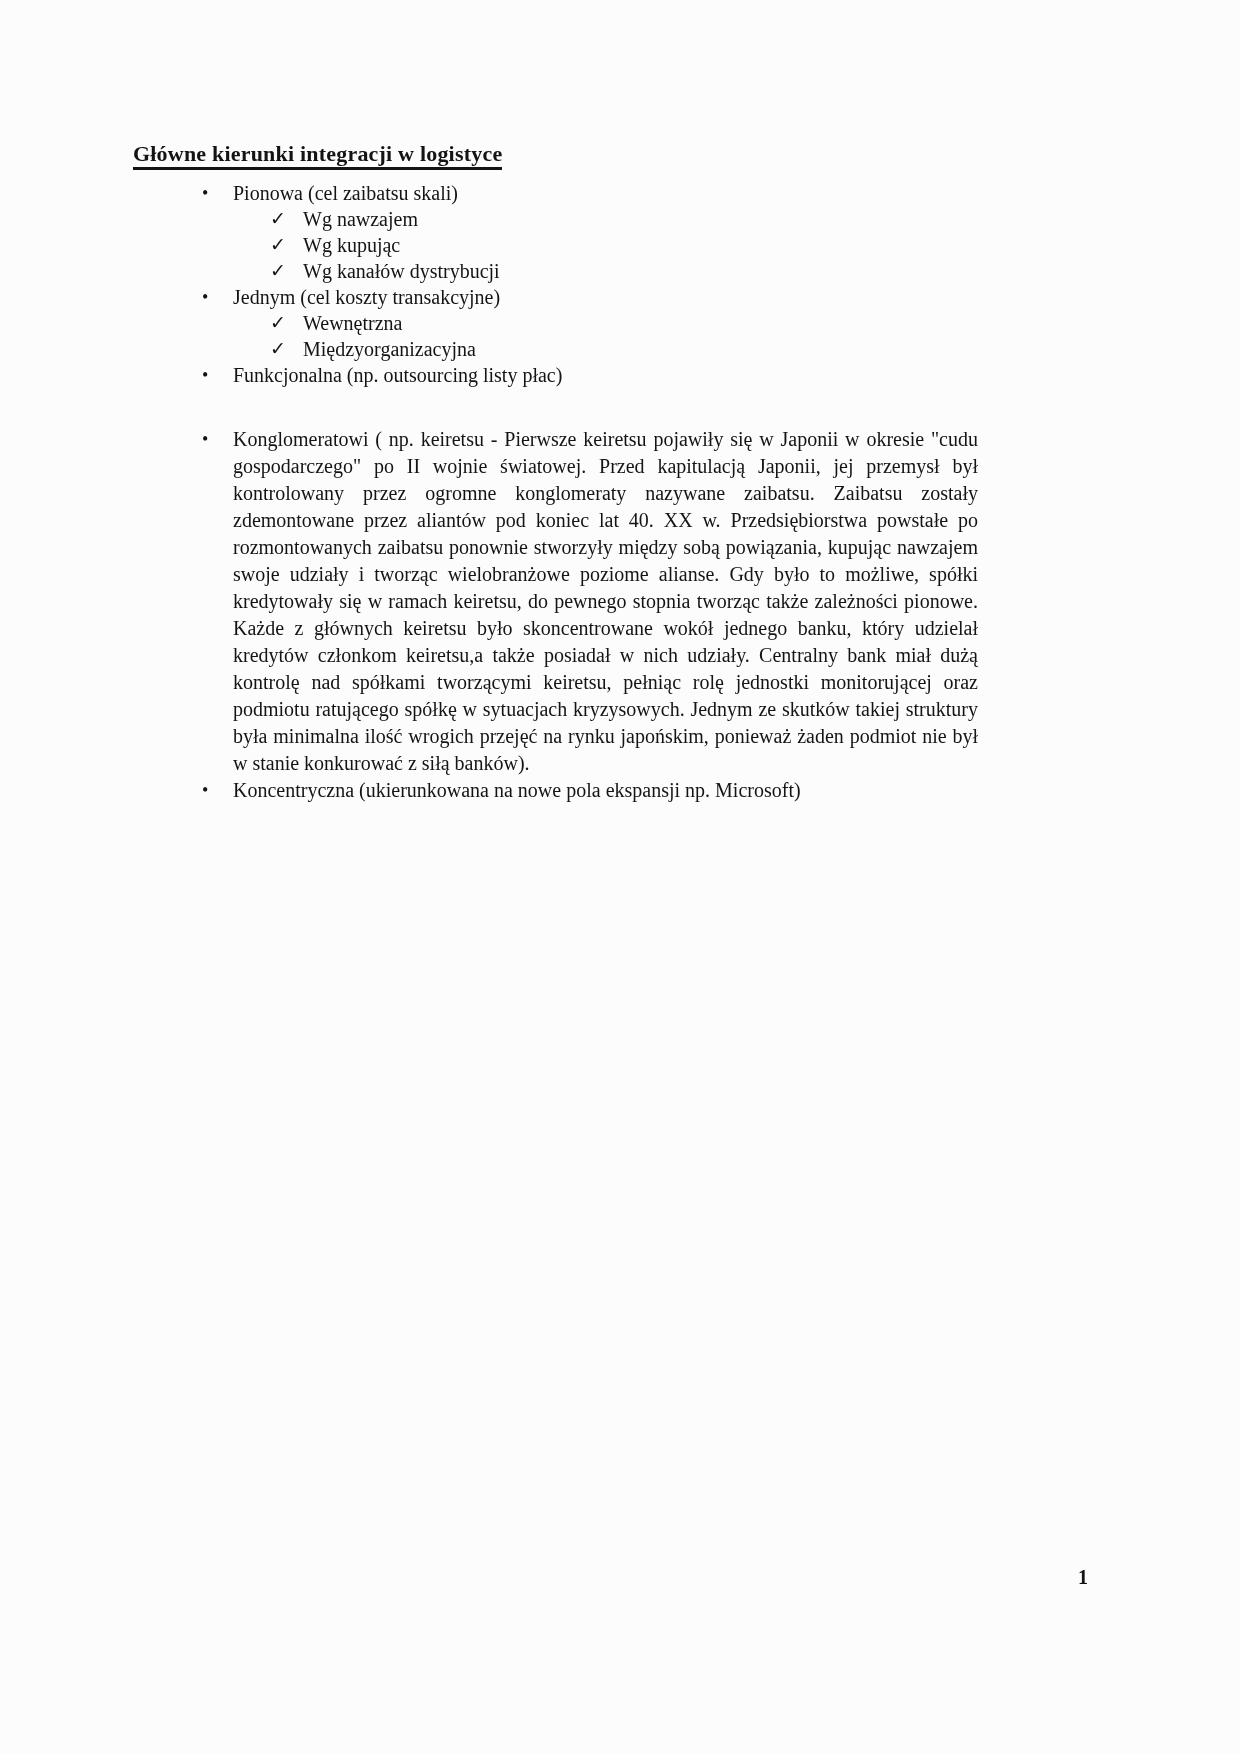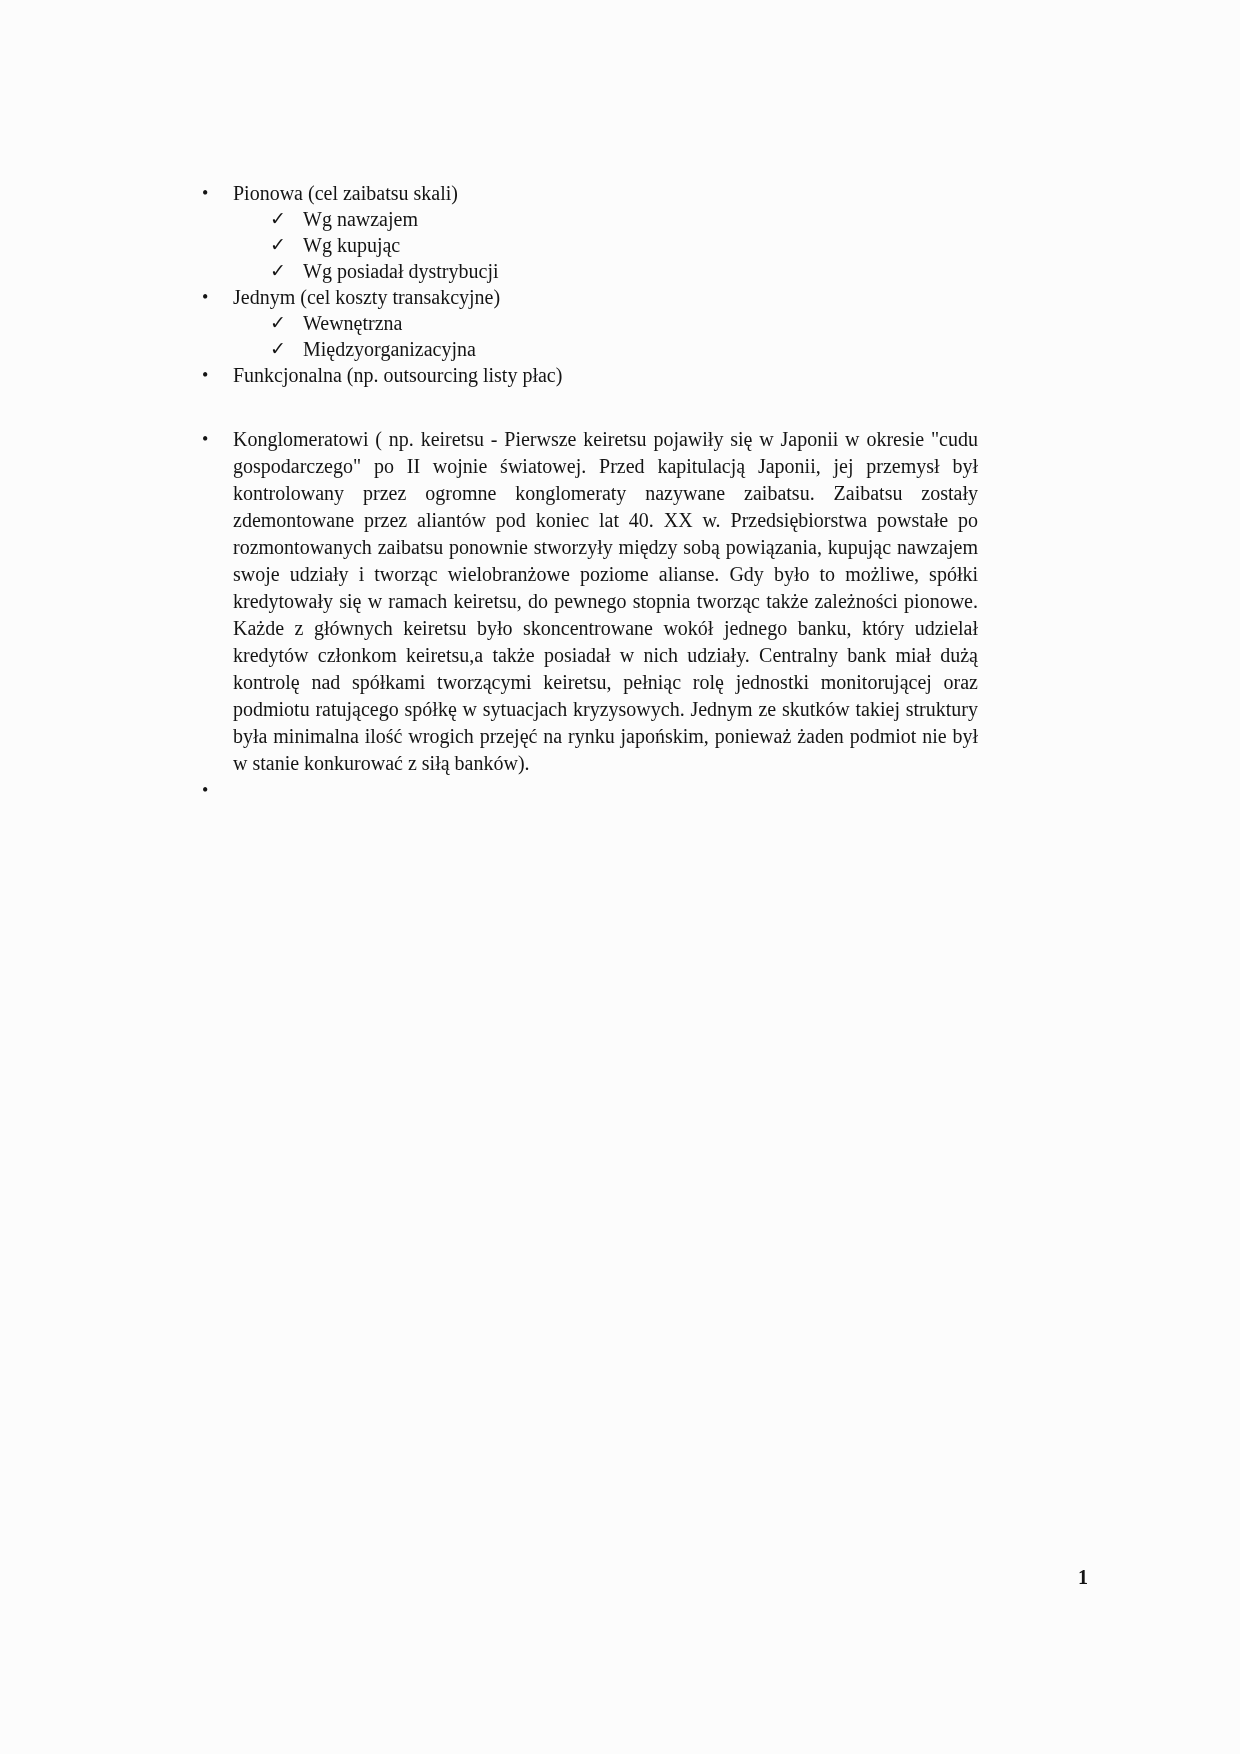--- a/index.html
+++ b/index.html
@@ -62,38 +62,39 @@
     top: 1566px;
     font-size: 20px;
     font-weight: bold;
   }
 </style>
 </head>
 <body>
 
 <div class="page">
 
+  <h1 class="doc-title"><span class="underline">Główne kierunki integracji w logistyce</span></h1>
 
   <div class="doc-list">
 
     <div class="li l1">
       <span class="marker">•</span>
       <span>Pionowa (cel zaibatsu skali)</span>
     </div>
     <div class="li l2">
       <span class="marker">✓</span>
       <span>Wg nawzajem</span>
     </div>
     <div class="li l2">
       <span class="marker">✓</span>
       <span>Wg kupując</span>
     </div>
     <div class="li l2">
       <span class="marker">✓</span>
-      <span>Wg posiadał dystrybucji</span>
+      <span>Wg kanałów dystrybucji</span>
     </div>
 
     <div class="li l1">
       <span class="marker">•</span>
       <span>Jednym (cel koszty transakcyjne)</span>
     </div>
     <div class="li l2">
       <span class="marker">✓</span>
       <span>Wewnętrzna</span>
     </div>
@@ -107,19 +108,20 @@
       <span>Funkcjonalna (np. outsourcing listy płac)</span>
     </div>
 
     <div class="li l1 para">
       <span class="marker">•</span>
       <span class="bold">Konglomeratowi ( np. keiretsu</span><span> - Pierwsze keiretsu pojawiły się w Japonii w okresie "cudu gospodarczego" po II wojnie światowej. Przed kapitulacją Japonii, jej przemysł był kontrolowany przez ogromne konglomeraty nazywane zaibatsu. Zaibatsu zostały zdemontowane przez aliantów pod koniec lat 40. </span><span class="bold">XX</span><span> w. Przedsiębiorstwa powstałe po rozmontowanych zaibatsu ponownie stworzyły między sobą powiązania, kupując nawzajem swoje udziały i tworząc wielobranżowe poziome alianse. Gdy było to możliwe, spółki kredytowały się w ramach keiretsu, do pewnego stopnia tworząc także zależności pionowe. Każde z głównych keiretsu było skoncentrowane wokół jednego banku, który udzielał kredytów członkom keiretsu,a także posiadał w nich udziały. Centralny bank miał dużą kontrolę nad spółkami tworzącymi keiretsu, pełniąc rolę jednostki monitorującej oraz podmiotu ratującego spółkę w sytuacjach kryzysowych. Jednym ze skutków takiej struktury była minimalna ilość wrogich przejęć na rynku japońskim, ponieważ żaden podmiot nie był w stanie konkurować z siłą banków).</span>
     </div>
 
     <div class="li l1">
       <span class="marker">•</span>
+      <span>Koncentryczna (ukierunkowana na nowe pola ekspansji np. Microsoft)</span>
     </div>
 
   </div>
 
   <div class="page-number">1</div>
 
 </div>
 
 </body></html>

